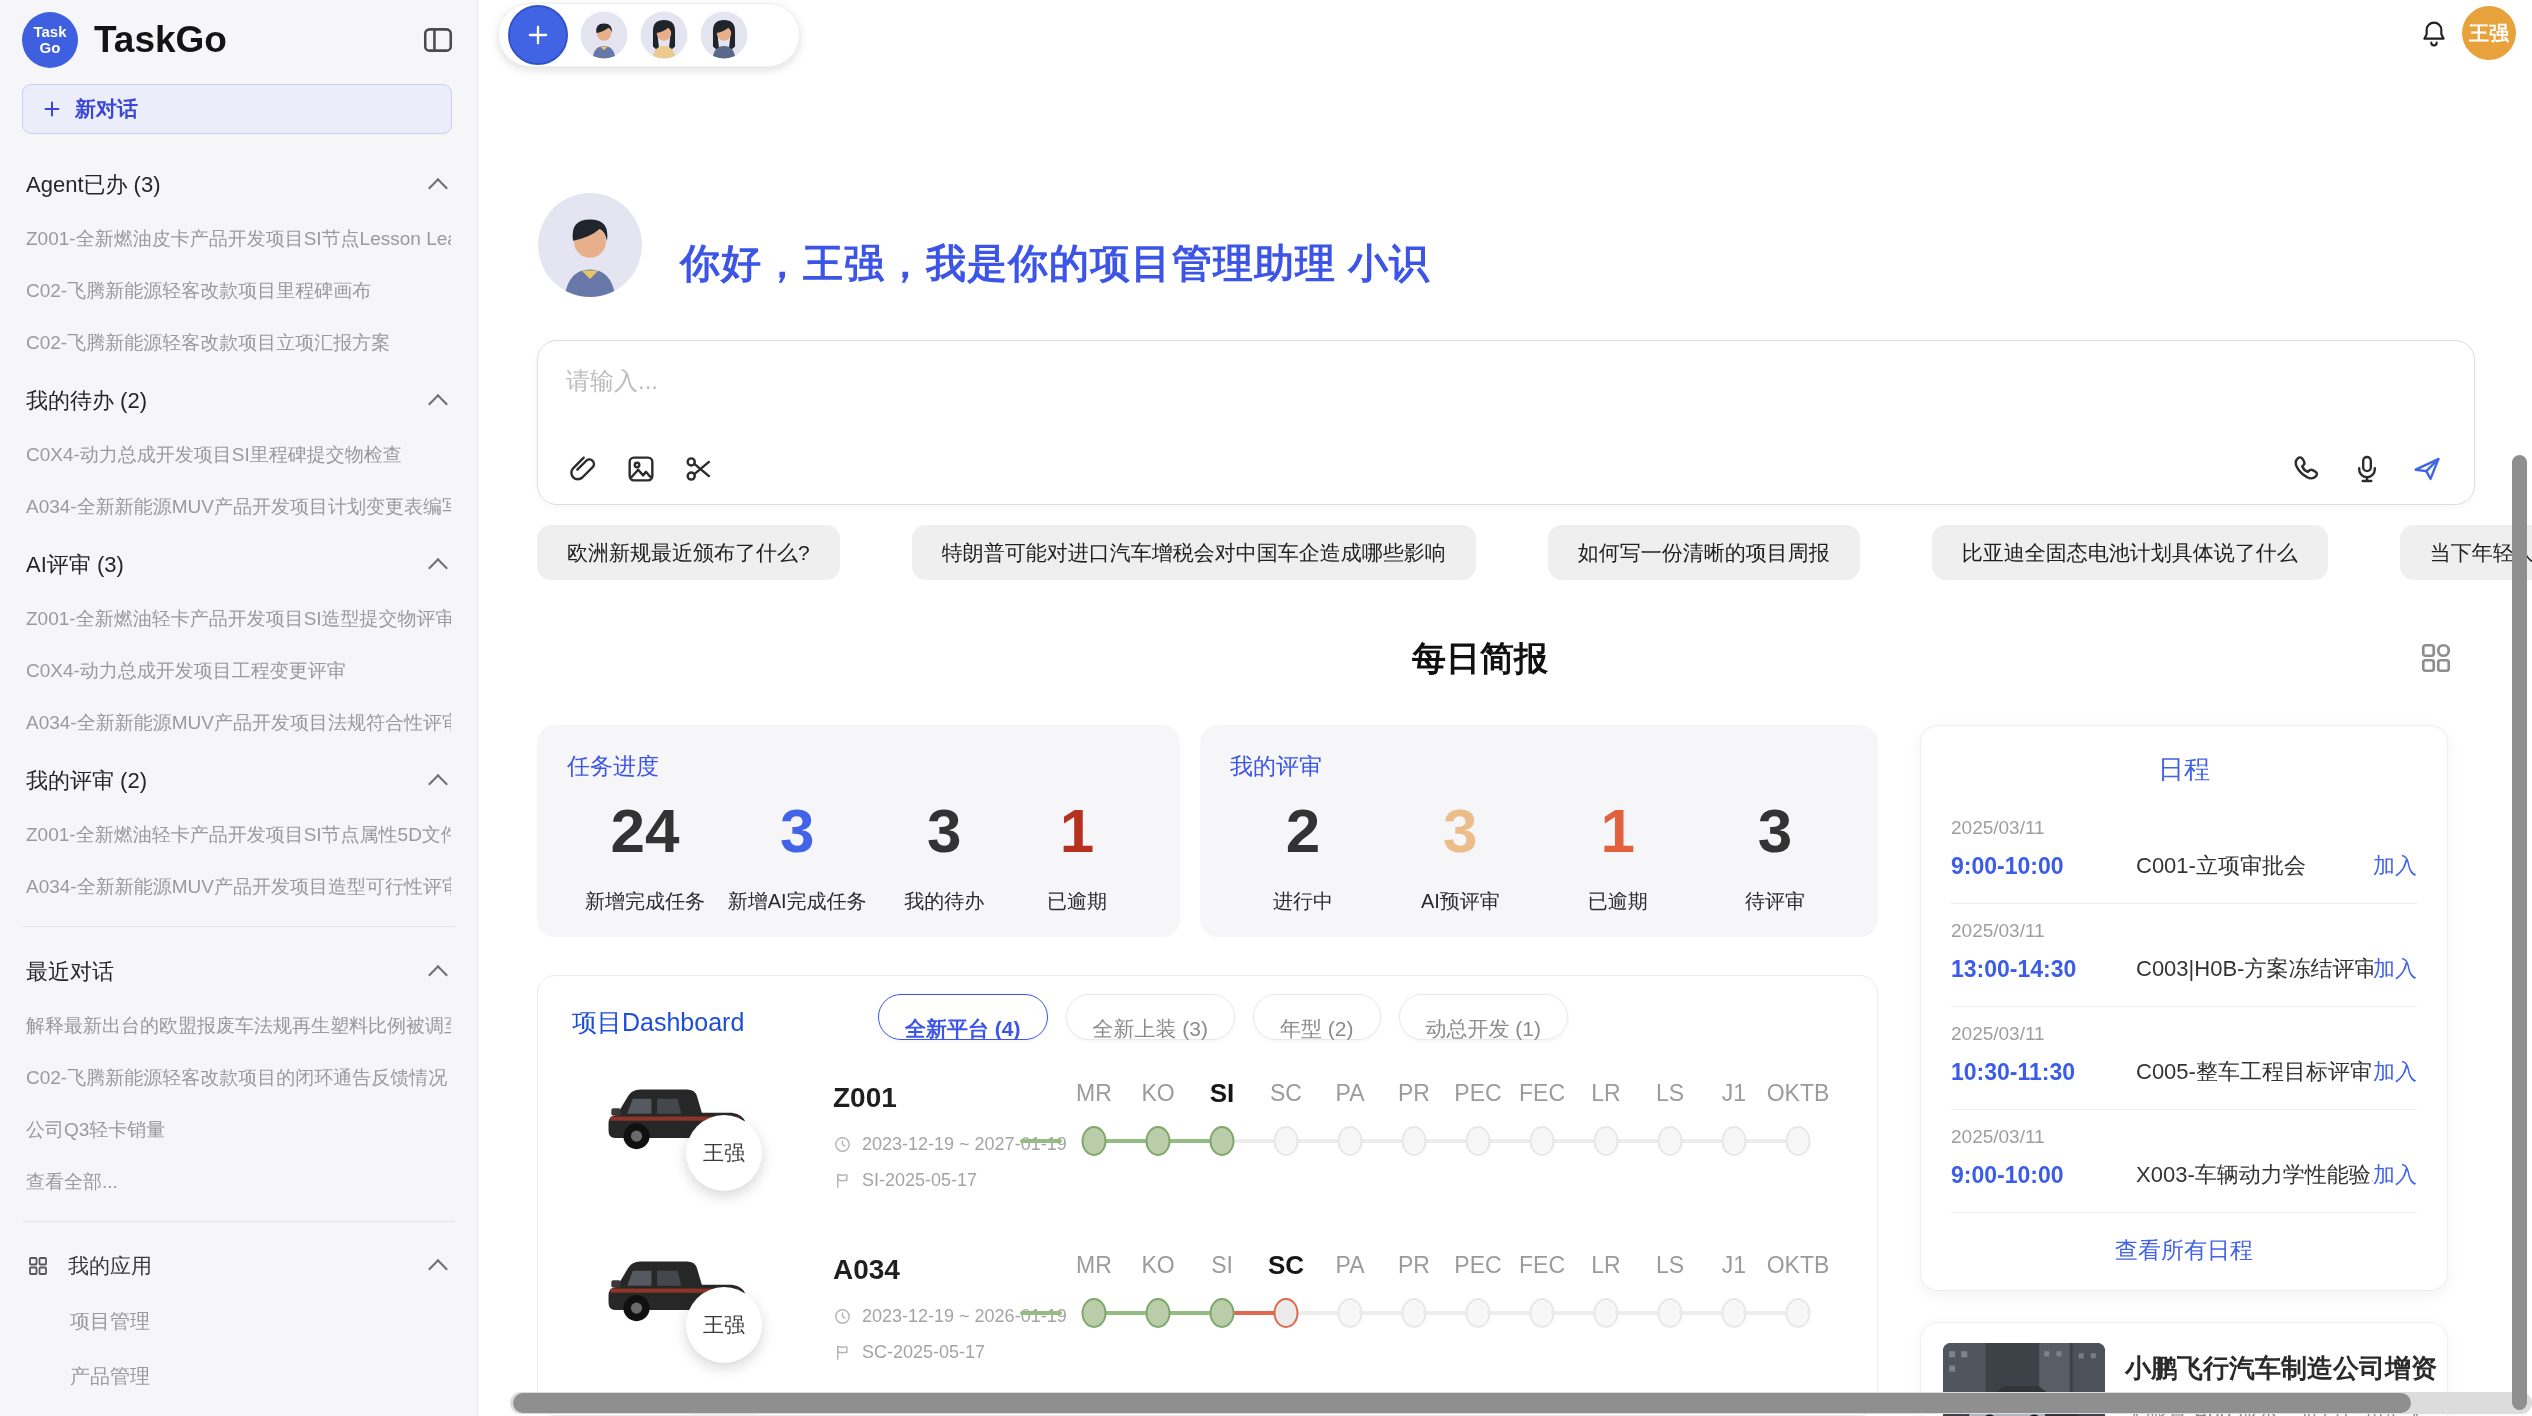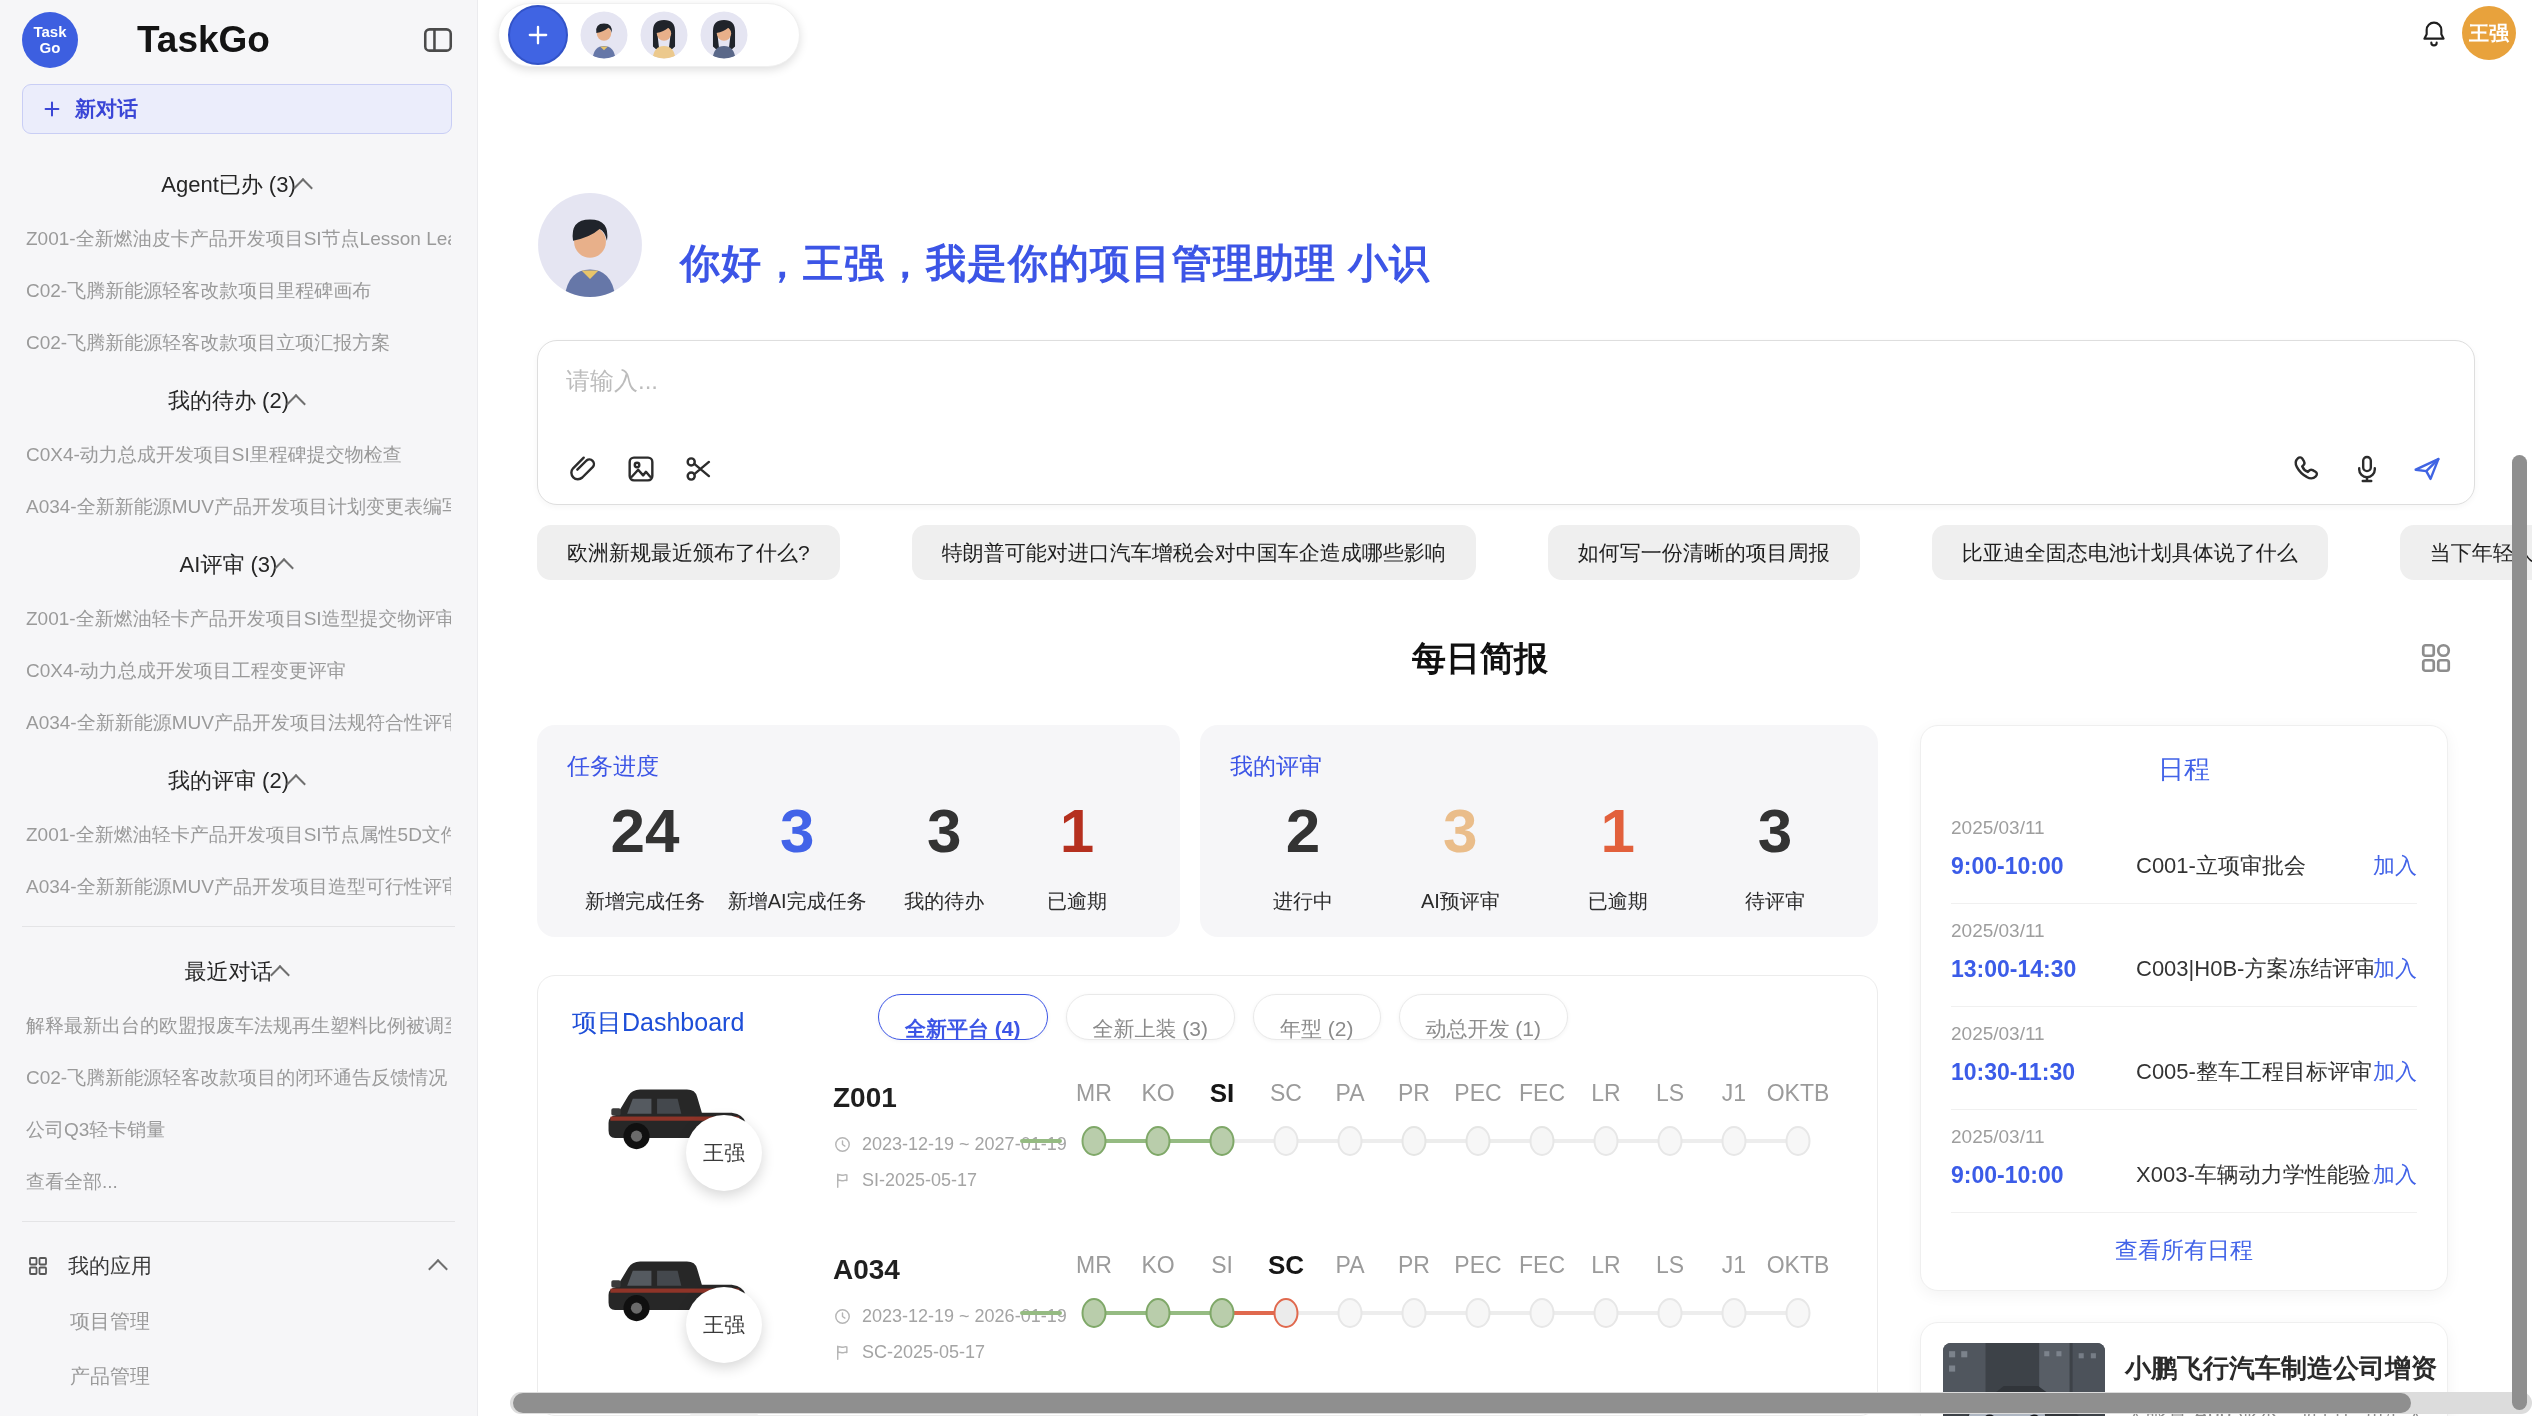--- a/index.html
+++ b/index.html
@@ -1,29 +1,29 @@
 <!DOCTYPE html>
 <html><head>
 <meta charset="utf-8">
 <style>
   html,body{margin:0;padding:0;background:#fff;}
   body{font-family:"Liberation Sans","DejaVu Sans",sans-serif;}
   .stage{position:relative;width:2532px;height:1416px;overflow:hidden;background:#ffffff;}
 
   
   .sidebar{position:absolute;left:0;top:0;width:477px;height:1416px;background:#f6f6f8;border-right:1px solid #ebebee;display:flex;flex-direction:column;}
-  .sb-head{display:flex;align-items:center;padding:12px 22px 6px 22px;gap:43px;}
+  .sb-head{display:flex;align-items:center;padding:12px 22px 6px 22px;}
   .logo{width:56px;height:56px;border-radius:50%;background:#3d5fe0;color:#fff;display:flex;flex-direction:column;align-items:center;justify-content:center;font-size:15px;line-height:1.05;font-weight:600;flex:0 0 auto;}
   .logo-title{font-size:37px;font-weight:700;color:#141414;margin-left:16px;flex:1;}
   .collapse-btn{width:34px;height:34px;color:#4b4b4b;cursor:pointer;}
   .icon svg,.collapse-btn svg{width:100%;height:100%;display:block;}
   .new-chat{margin:10px 25px 6px 22px;height:48px;background:#ebedfb;border:1px solid #c9cef5;border-radius:9px;display:flex;align-items:center;padding:0 18px;color:#3a46d6;font-size:21px;font-weight:700;cursor:pointer;}
   .new-chat .icon{width:22px;height:22px;margin-right:12px;color:#3a46d6;}
   .sb-body{flex:1;overflow:hidden;padding:0 26px 10px 26px;}
-  .sb-sec-h{display:flex;align-items:center;justify-content:center;margin-top:30px;color:#262626;font-size:22px;}
+  .sb-sec-h{display:flex;align-items:center;justify-content:space-between;margin-top:30px;color:#262626;font-size:22px;}
   .chev{width:12px;height:12px;border-left:2.4px solid #6f6f6f;border-top:2.4px solid #6f6f6f;transform:rotate(45deg);margin-right:6px;margin-top:5px;cursor:pointer;}
   .sb-item{margin-top:26px;color:#9a9a9a;font-size:19px;white-space:nowrap;overflow:hidden;cursor:pointer;}
   .sb-div{border-top:1px solid #e4e4e6;margin:26px -4px 0 -4px;}
   .sb-row{display:flex;align-items:center;margin-top:30px;color:#3a3a3a;font-size:21px;cursor:pointer;}
   .sb-row .icon{width:24px;height:24px;margin-right:18px;color:#585858;flex:0 0 auto;}
   .sb-row .chev{margin-left:auto;}
   .sb-sub{margin:28px 0 0 44px;color:#9a9a9a;font-size:20px;cursor:pointer;}
 
   
   .topbar-pill{position:absolute;left:498px;top:3px;width:302px;height:64px;background:#fff;border:1px solid #f0f0f0;border-radius:32px;box-shadow:0 3px 10px rgba(0,0,0,.13);display:flex;align-items:center;padding:0 9px;gap:12px;box-sizing:border-box;}

